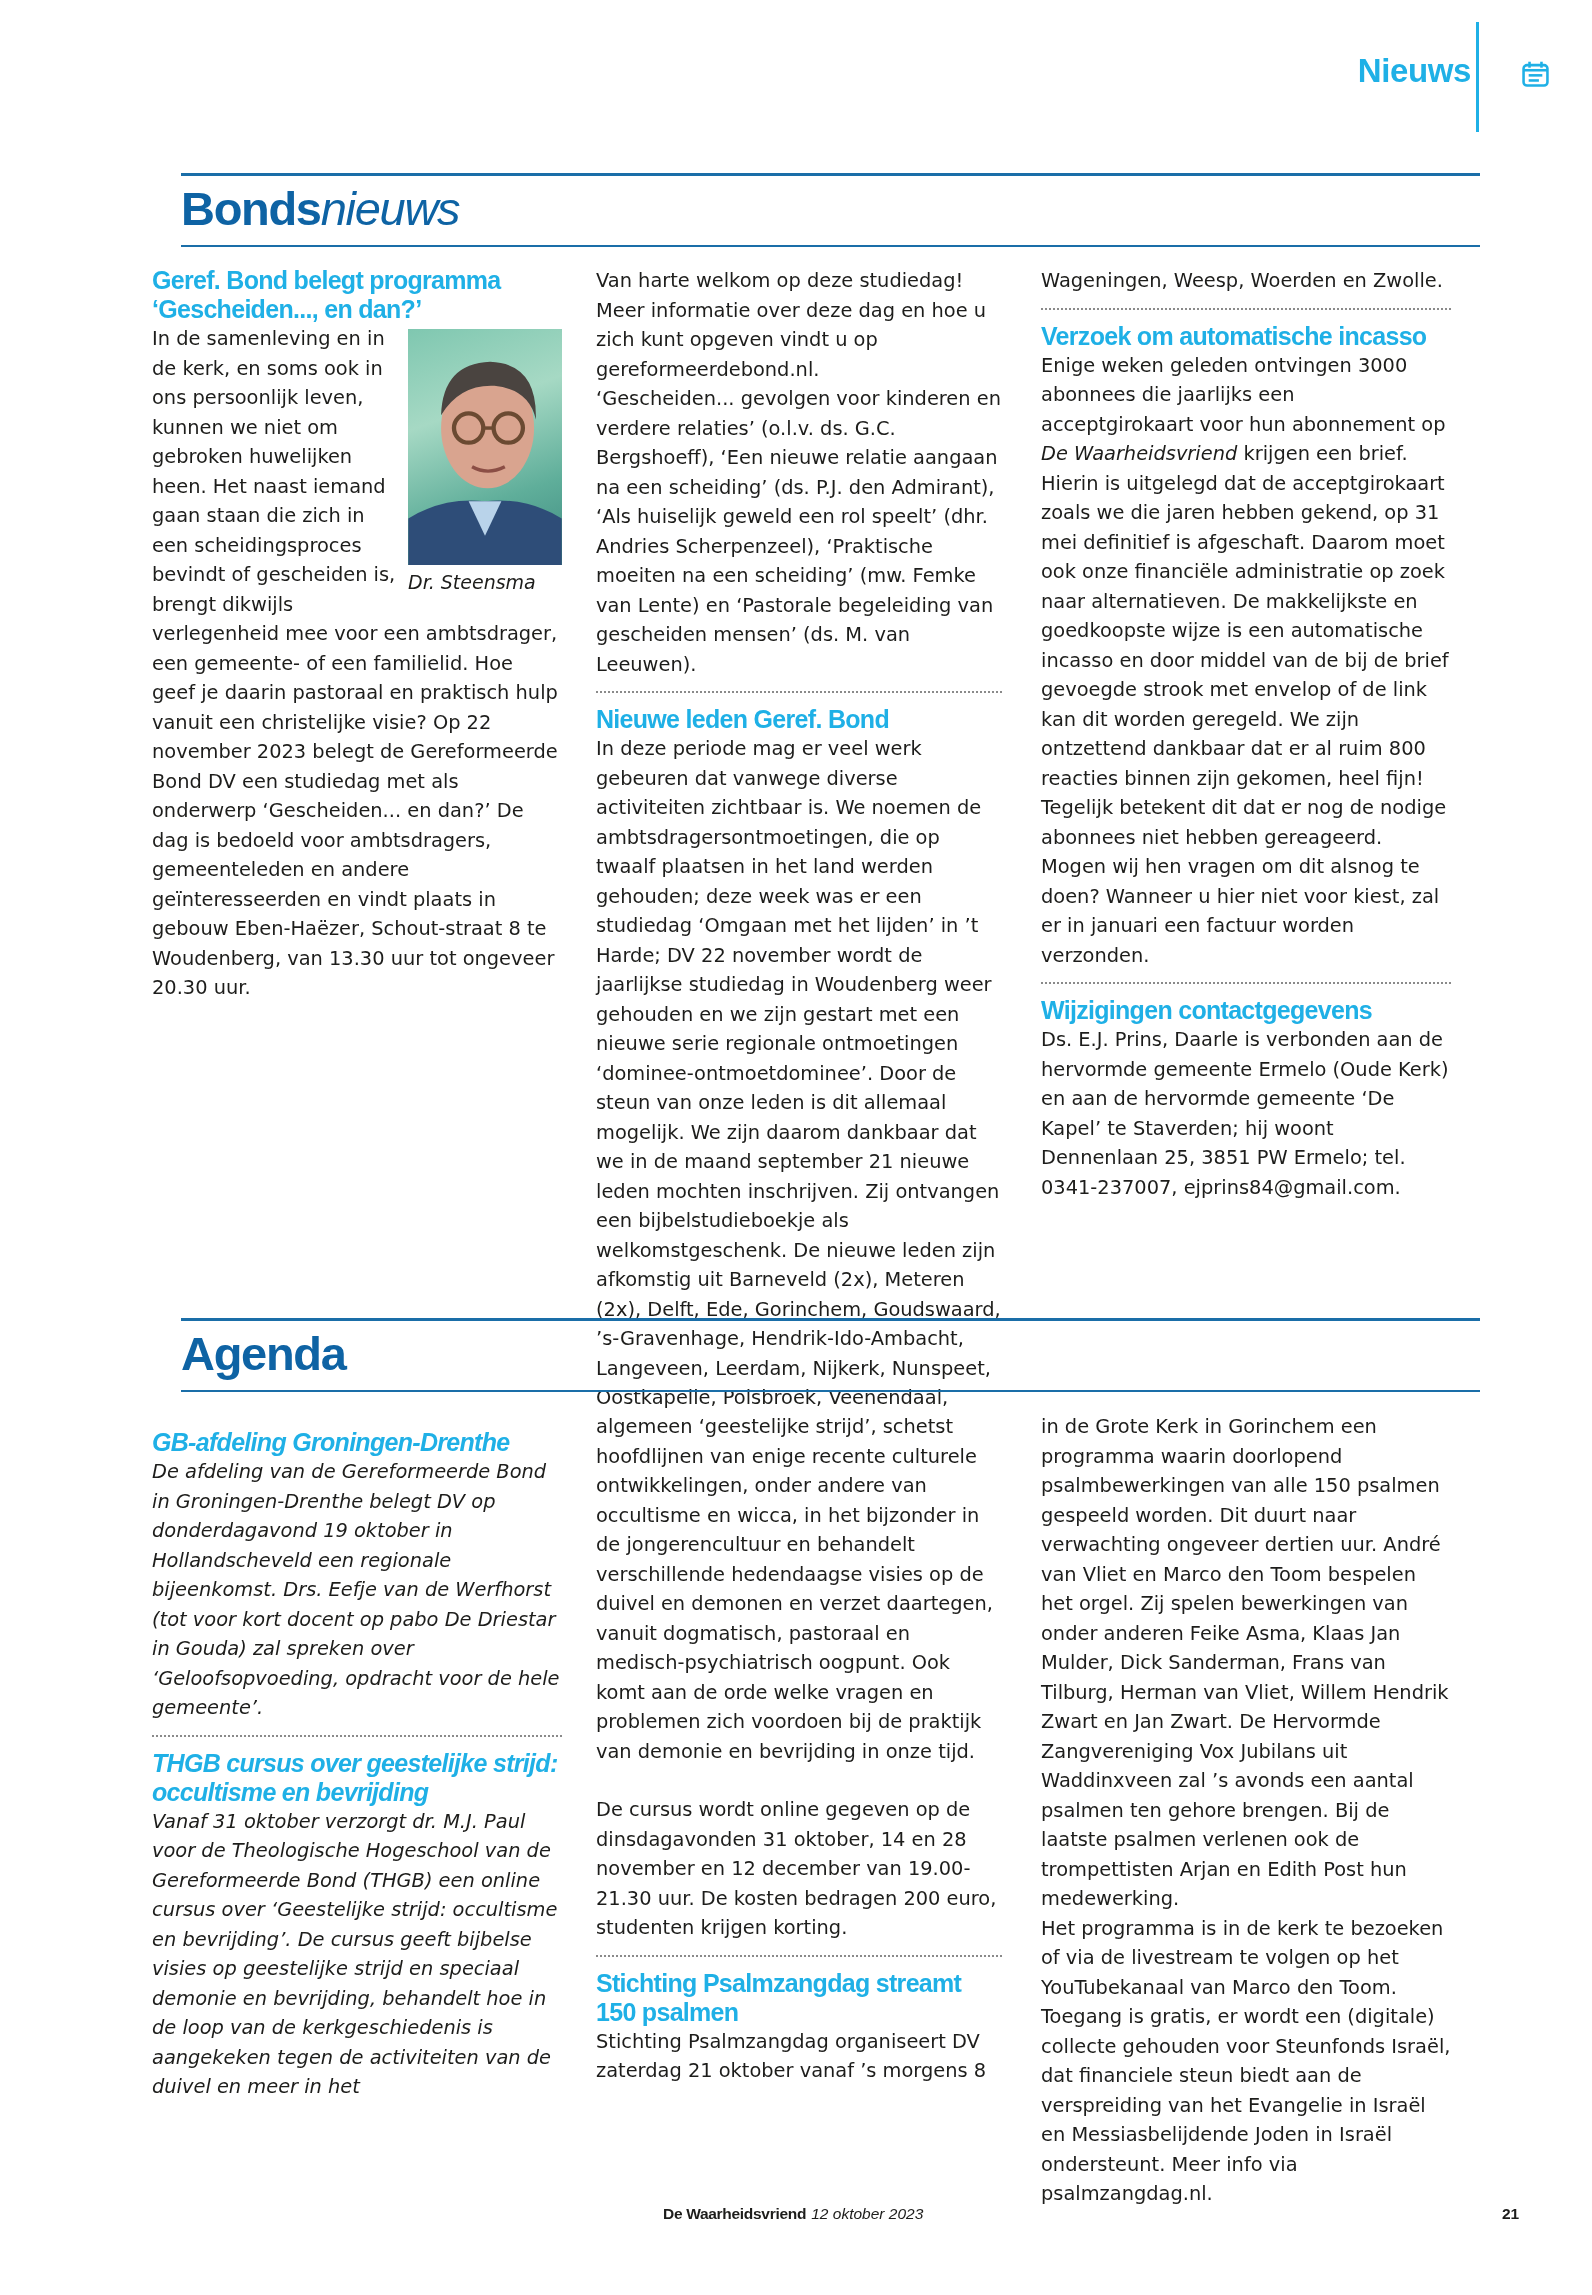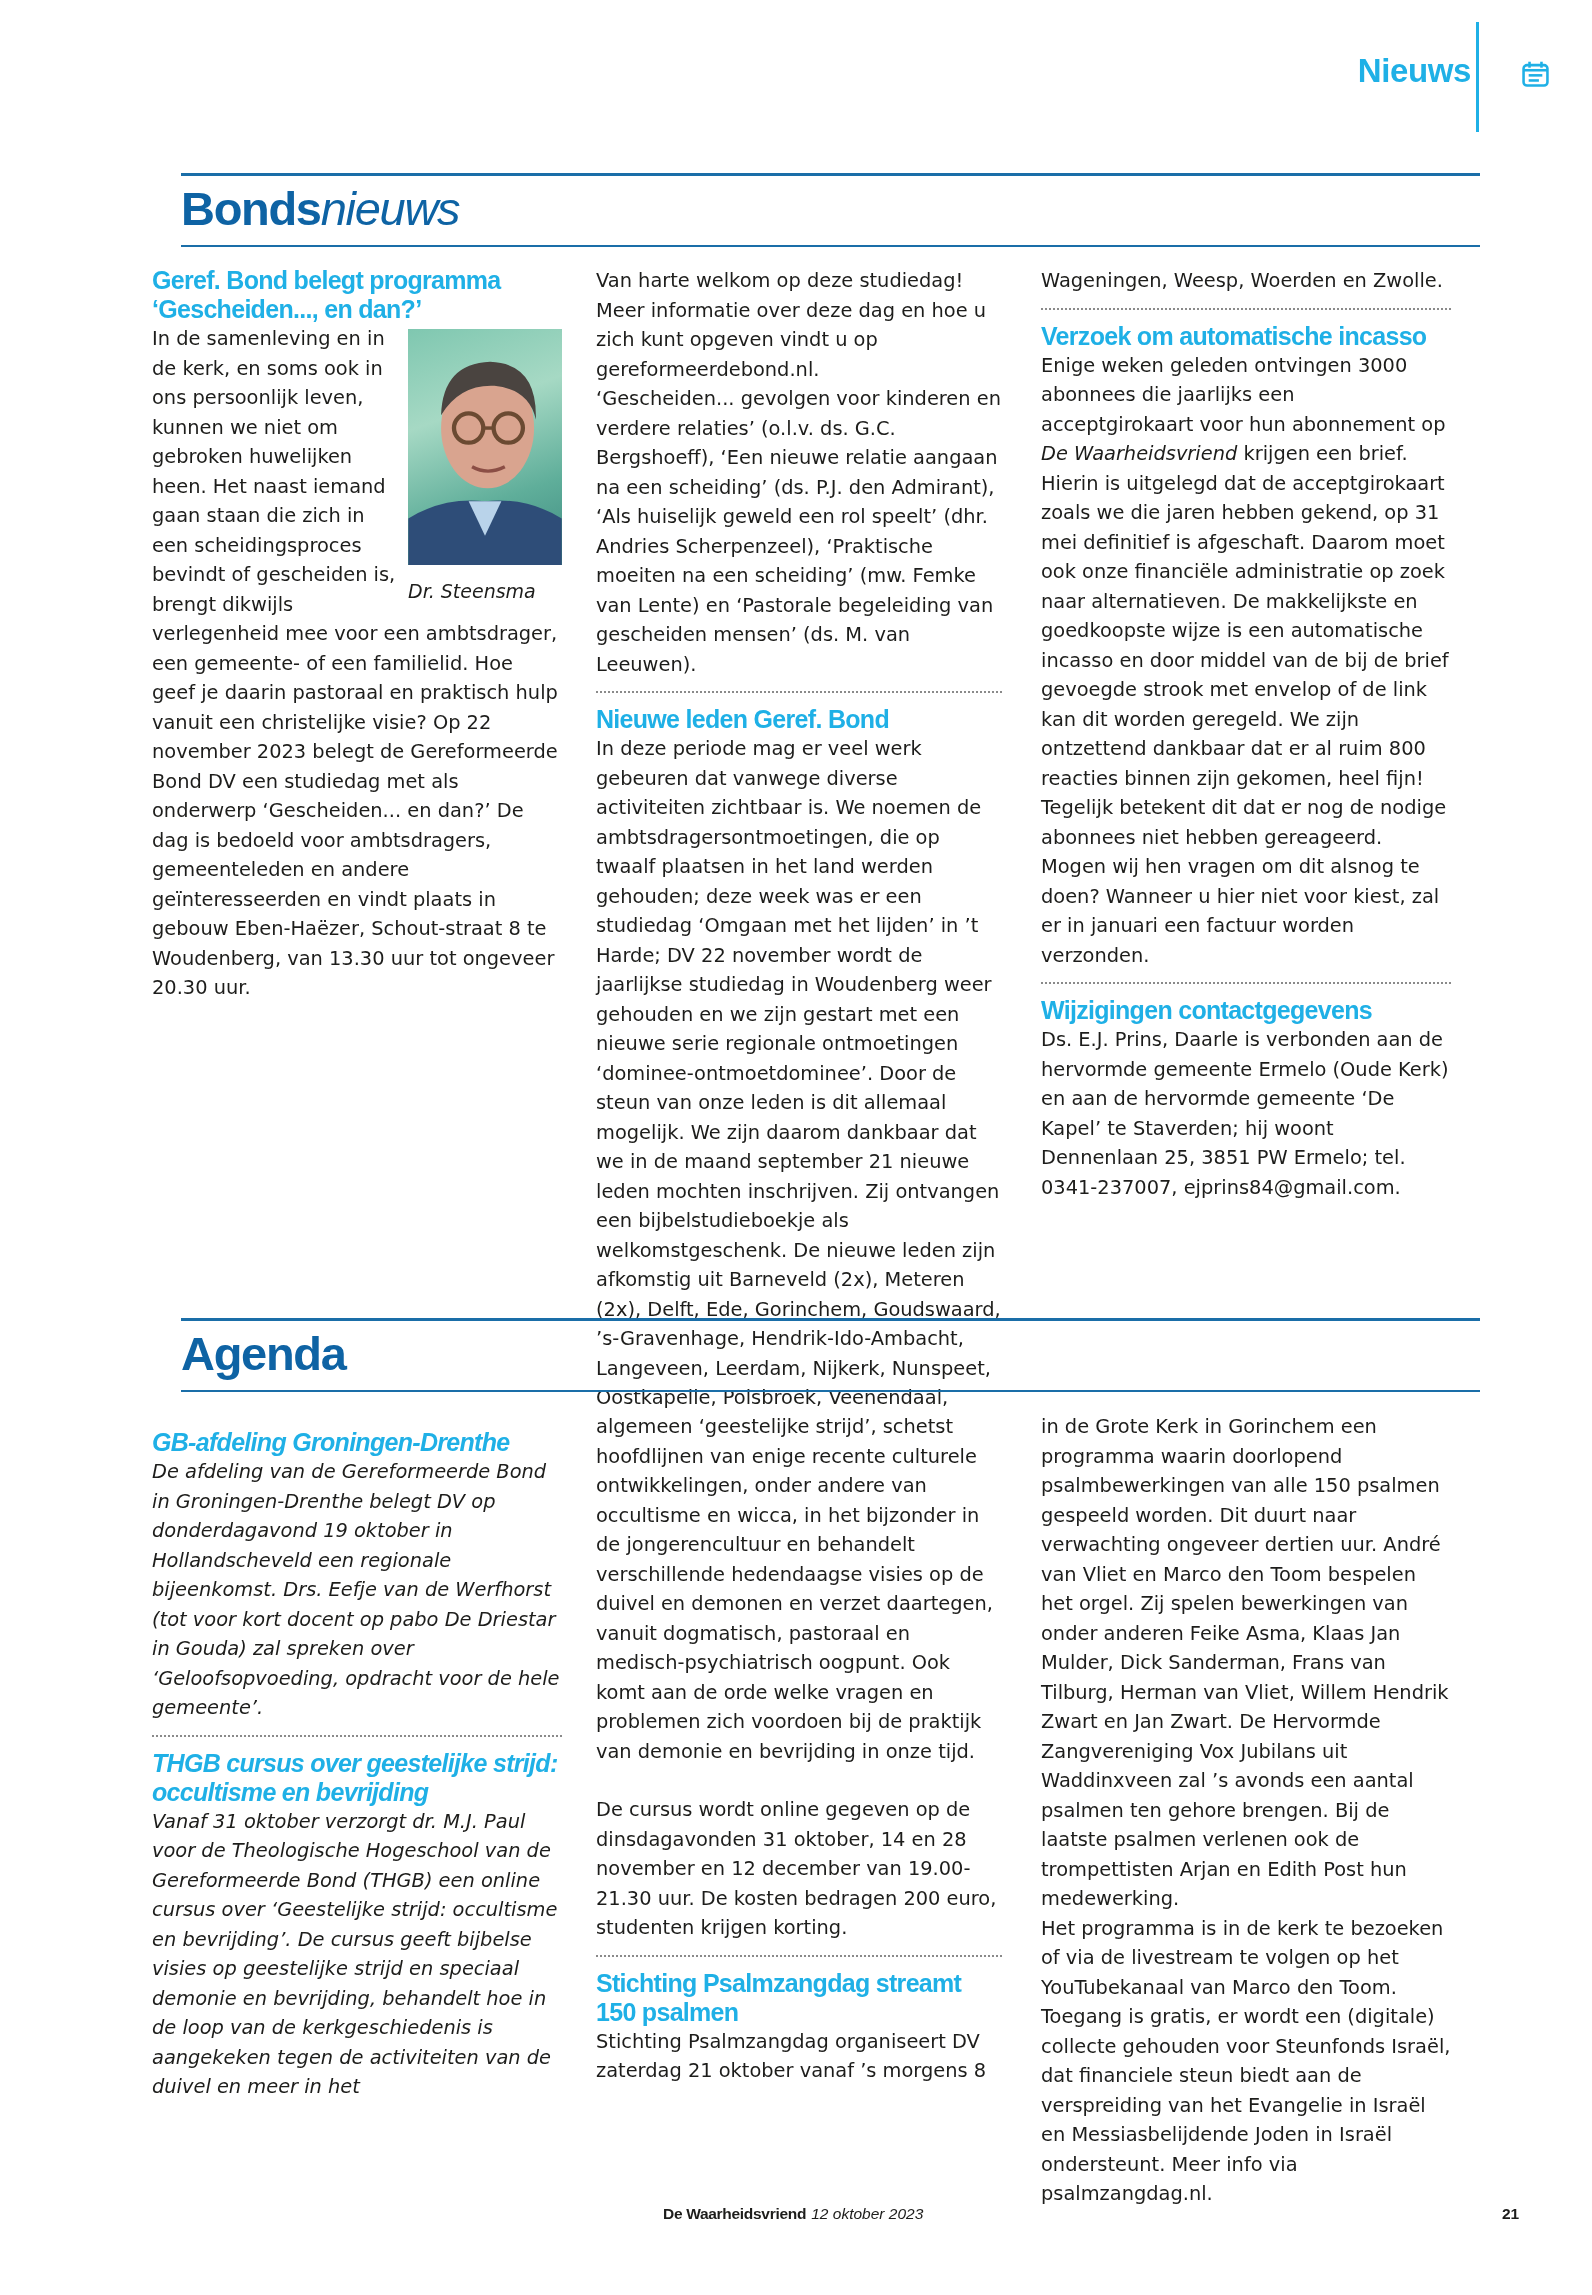--- a/index.html
+++ b/index.html
@@ -20,21 +20,21 @@
     .col { position: absolute; width: 414px; font-size: 19.4px; line-height: 29.5px; }
     .col p { margin: 0; }
     .sub { font-family: "Liberation Sans", sans-serif; font-weight: bold; color: #1fb0e6;
            font-size: 25px; line-height: 29px; letter-spacing: -0.7px; margin: 0; }
     .dots { border-top: 2.6px dotted #8a8a8a; margin: 12px 0 12px 0; height: 0; }
     .gap { height: 29px; }
 
     .photo-block { float: right; width: 154px; margin: 5.2px 0 7px 12px; }
     .photo { width: 154px; height: 236px; position: relative; overflow: hidden;
            background: linear-gradient(160deg, #7fc7b0 0%, #a6d9c4 35%, #5fae9a 70%, #3e8a80 100%); }
-    .caption { font-style: italic; font-size: 19px; margin-top: 12px; }
+    .caption { font-style: italic; font-size: 19px; margin-top: 3px; }
 
     .footer { position: absolute; top: 2205px; left: 663px; font-family: "Liberation Sans", sans-serif;
            font-size: 15.5px; color: #1d1d1b; }
     .footer .pub { font-weight: bold; letter-spacing: -0.3px; }
     .footer .date { font-style: italic; margin-left: 5.2px; }
     .page-num { position: absolute; top: 2205px; left: 1502px; font-family: "Liberation Sans", sans-serif;
            font-weight: bold; font-size: 15.5px; }
   </style>
 </head>
 <body>

